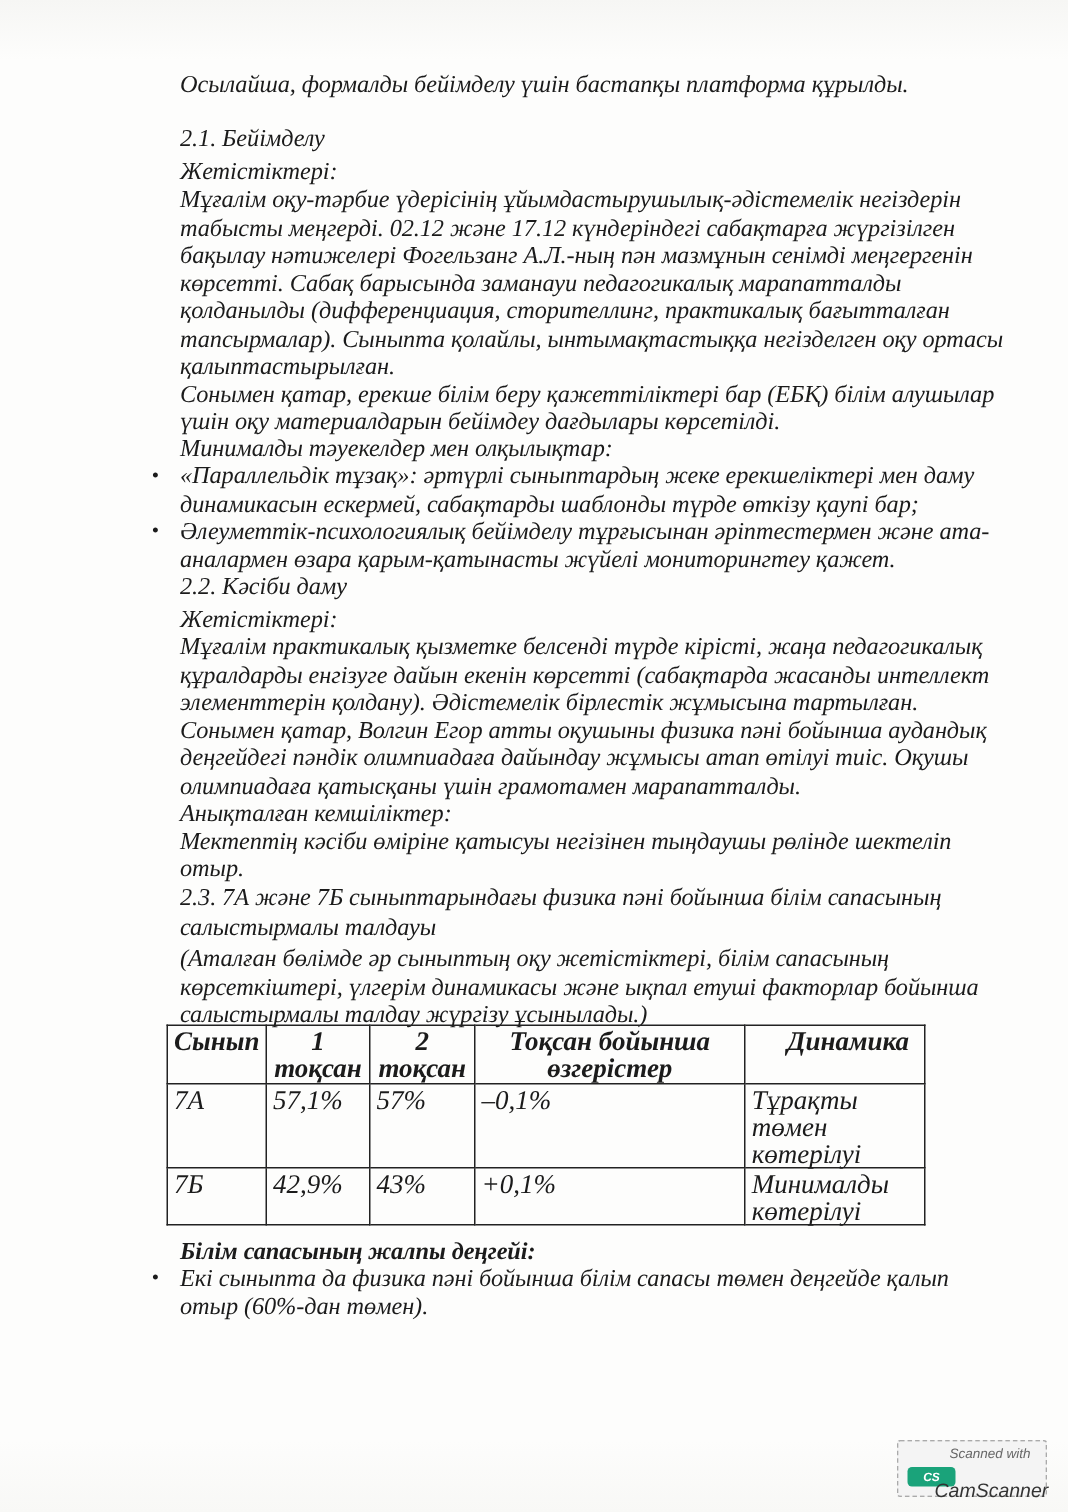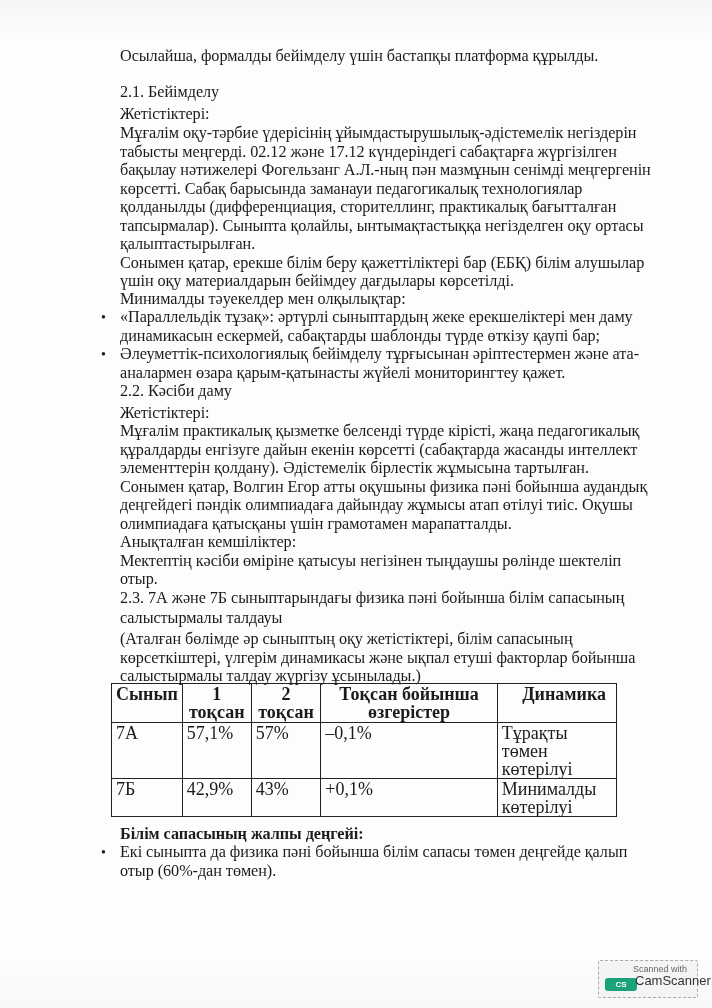--- a/index.html
+++ b/index.html
@@ -6,20 +6,21 @@
   body {
     width: 712px; height: 1008px; overflow: hidden;
     background: #fbfbfa;
     font-family: "Liberation Serif", serif;
     color: #1b1b1b;
     position: relative;
   }
   .page {
     position: absolute; left: 0; top: 0; width: 712px; height: 1008px;
     background: linear-gradient(180deg, #f6f6f4 0px, #fdfdfc 40px, #fdfdfc 960px, #f8f8f6 1008px);
+    font-style: italic;
   }
   .ln {
     position: absolute;
     left: 120px;
     font-size: 16.2px;
     line-height: 18px;
     white-space: nowrap;
     letter-spacing: -0.05px;
   }
   .b { font-weight: bold; }
@@ -46,34 +47,34 @@
     border: 1px dashed #aaa; border-radius: 2px;
     background: #f4f4f4;
     font-family: "Liberation Sans", sans-serif;
   }
   .cs-top { position: absolute; top: 3px; left: 12px; width: 100%; text-align: center; font-size: 9px; color: #666; }
   .cs-logo {
     position: absolute; left: 6px; top: 17px; width: 32px; height: 13px;
     background: #1aa37a; border-radius: 3px; color: #fff; font-size: 8px; font-weight: bold;
     text-align: center; line-height: 13px;
   }
-  .cs-name { position: absolute; left: 24px; top: 12px; font-size: 13px; color: #333; margin-left: 12px; }
+  .cs-name { position: absolute; left: 24px; top: 25px; font-size: 13px; color: #333; }
 </style>
 </head>
 <body>
 
 <div class="page">
 
   <div class="ln" style="top:47px">Осылайша, формалды бейімделу үшін бастапқы платформа құрылды.</div>
   <div class="ln" style="top:83px">2.1. Бейімделу</div>
   <div class="ln" style="top:105px">Жетістіктері:</div>
   <div class="ln" style="top:124px">Мұғалім оқу-тәрбие үдерісінің ұйымдастырушылық-әдістемелік негіздерін</div>
   <div class="ln" style="top:143px">табысты меңгерді. 02.12 және 17.12 күндеріндегі сабақтарға жүргізілген</div>
   <div class="ln" style="top:161px">бақылау нәтижелері Фогельзанг А.Л.-ның пән мазмұнын сенімді меңгергенін</div>
-  <div class="ln" style="top:180px">көрсетті. Сабақ барысында заманауи педагогикалық технологиялар</div>
+  <div class="ln" style="top:180px">көрсетті. Сабақ барысында заманауи педагогикалық марапатталды</div>
   <div class="ln" style="top:198px">қолданылды (дифференциация, сторителлинг, практикалық бағытталған</div>
   <div class="ln" style="top:217px">тапсырмалар). Сыныпта қолайлы, ынтымақтастыққа негізделген оқу ортасы</div>
   <div class="ln" style="top:235px">қалыптастырылған.</div>
   <div class="ln" style="top:254px">Сонымен қатар, ерекше білім беру қажеттіліктері бар (ЕБҚ) білім алушылар</div>
   <div class="ln" style="top:272px">үшін оқу материалдарын бейімдеу дағдылары көрсетілді.</div>
   <div class="ln" style="top:290px">Минималды тәуекелдер мен олқылықтар:</div>
 
   <span class="bullet" style="top:309px">•</span>
   <div class="ln" style="top:308px">«Параллельдік тұзақ»: әртүрлі сыныптардың жеке ерекшеліктері мен даму</div>
   <div class="ln" style="top:327px">динамикасын ескермей, сабақтарды шаблонды түрде өткізу қаупі бар;</div>

